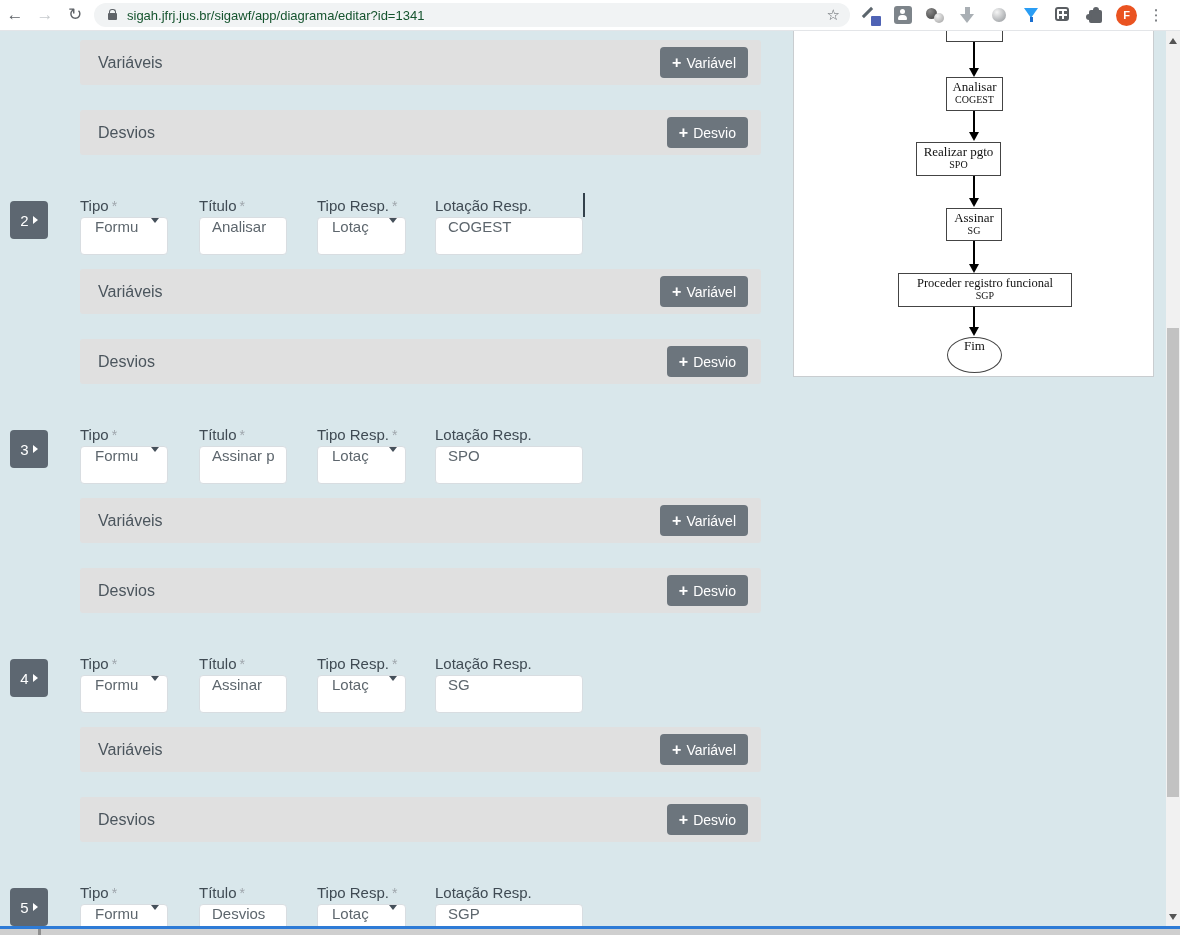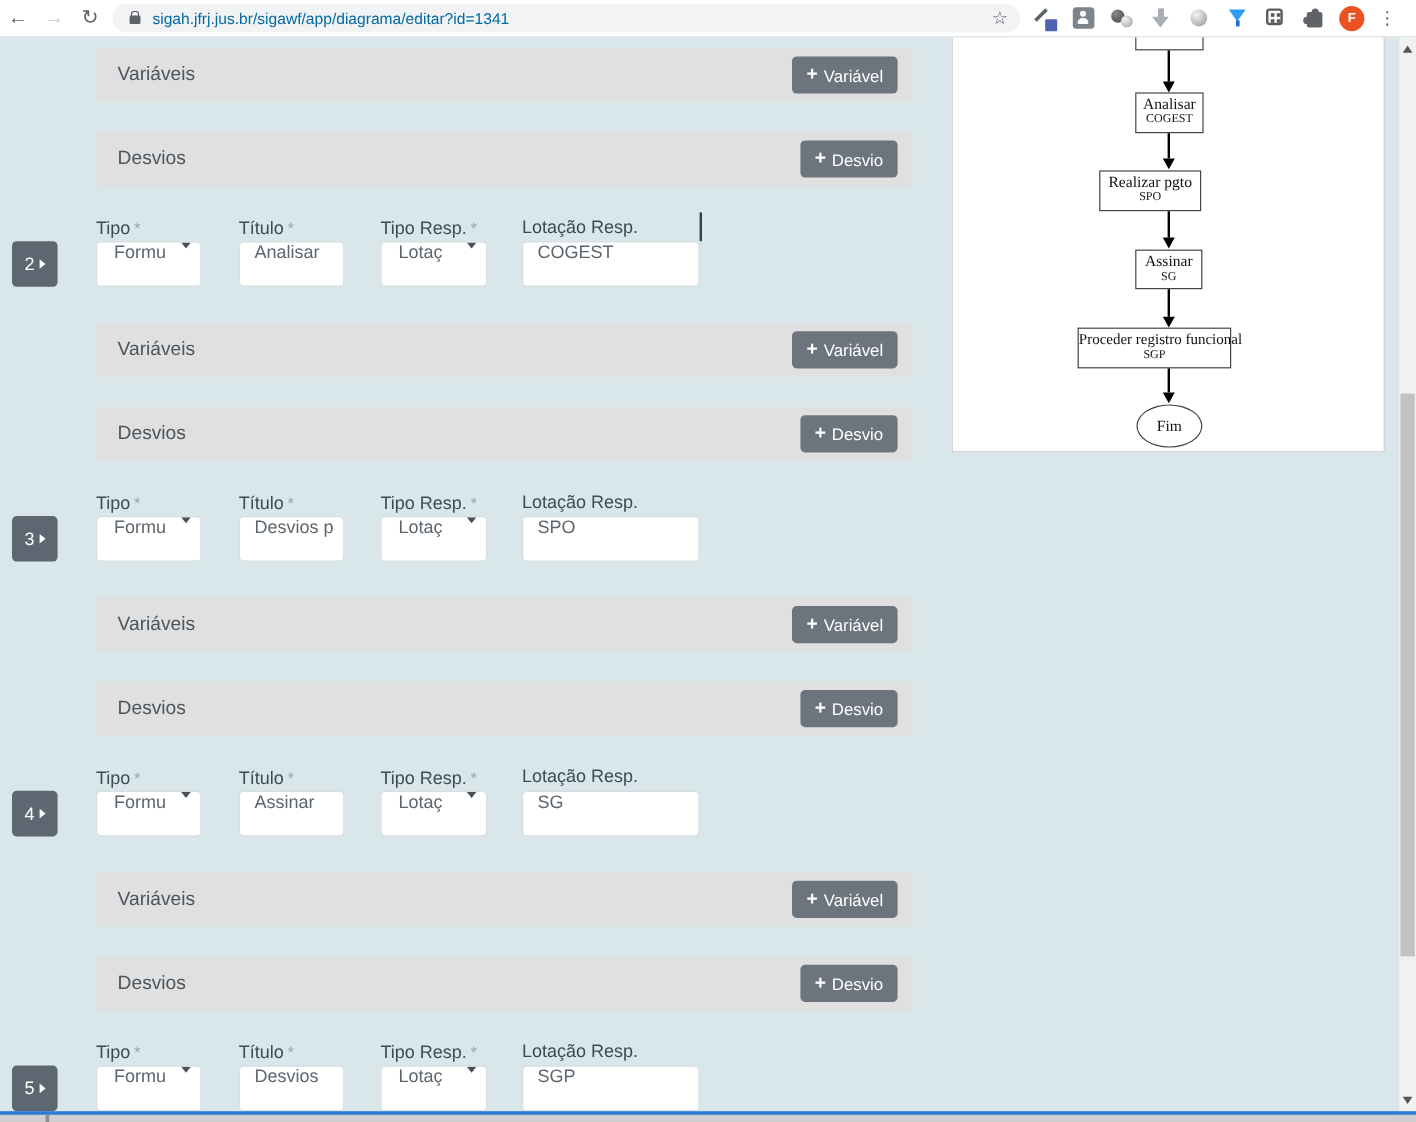--- a/index.html
+++ b/index.html
@@ -10,21 +10,21 @@
   
   .toolbar{position:absolute;left:0;top:0;width:1180px;height:30px;background:#fff;
     border-bottom:1px solid #e3e5e8;display:flex;align-items:center;z-index:30}
   .navbtn{width:30px;text-align:center;font-size:17px;color:#5f6368;cursor:pointer;line-height:30px}
   .navbtn.disabled{color:#c6cacd}
   .urlbar{height:24px;flex:0 0 auto;width:756px;margin-left:4px;background:#f1f3f4;border-radius:13px;
     display:flex;align-items:center;padding:0 10px;box-sizing:border-box}
   .lock{width:9px;height:7px;background:#5f6368;border-radius:1px;position:relative;margin:2px 10px 0 4px}
   .lock:before{content:"";position:absolute;top:-4px;left:1px;width:5px;height:5px;
     border:1.5px solid #5f6368;border-bottom:none;border-radius:3px 3px 0 0}
-  .urltext{font-size:13px;color:#0369a1;flex:1;white-space:nowrap;overflow:hidden}
+  .urltext{font-size:13px;color:#14532d;flex:1;white-space:nowrap;overflow:hidden}
   .star{font-size:15px;color:#5f6368;margin-left:6px;cursor:pointer}
   .exticons{display:flex;align-items:center;margin-left:10px;gap:10px}
   .ico{width:22px;height:22px;position:relative;display:inline-block;cursor:pointer}
   .pen{position:absolute;left:6px;top:2px;width:3px;height:13px;background:#5b656c;transform:rotate(45deg)}
   .pensq{position:absolute;right:1px;bottom:0;width:10px;height:10px;background:#4f63b5;border-radius:1px}
   .personbg{position:absolute;left:2px;top:2px;width:18px;height:18px;background:#7d848a;border-radius:3px}
   .personhead{position:absolute;left:8px;top:5px;width:5px;height:5px;background:#fff;border-radius:50%}
   .personbody{position:absolute;left:6px;top:11px;width:9px;height:5px;background:#fff;border-radius:4px 4px 1px 1px}
   .ball-dark{position:absolute;left:2px;top:4px;width:11px;height:11px;border-radius:50%;
     background:radial-gradient(circle at 35% 30%,#8b8b8b,#3c3c3c)}
@@ -55,21 +55,21 @@
   .gbar.desv{margin-bottom:26px}
   .gbar .gtitle{margin-left:18px;font-size:16px;color:#4b555d}
   .gbtn{margin-left:auto;margin-right:13px;height:31px;background:#6c757d;border:none;border-radius:4px;
     color:#fff;font-size:14px;display:flex;align-items:center;gap:5px;padding:0 12px;cursor:pointer;
     font-family:"Liberation Sans",sans-serif}
   .gbtn .plus{font-weight:bold;font-size:16px;line-height:1}
   .formrow{position:relative;margin-left:80px;height:58px;margin-bottom:30px}
   .badge{position:absolute;left:-70px;top:20px;width:38px;height:38px;background:#5d6771;border-radius:4px;
     color:#fff;font-size:15px;display:flex;align-items:center;justify-content:center;gap:4px;cursor:pointer}
   .badge .tri{width:0;height:0;border-left:5px solid #fff;border-top:4px solid transparent;border-bottom:4px solid transparent}
-  .fgroup{position:absolute;top:0}
+  .fgroup{position:absolute;top:16px}
   .flabel{font-size:15px;color:#3f4a53;height:20px;line-height:18px;white-space:nowrap}
   .req{color:#9fa6ac;font-size:14px;margin-left:3px}
   .control{box-sizing:border-box;height:38px;background:#fff;border:1px solid #d8dde1;border-radius:4px;
     font-size:15px;color:#5d666d;display:flex;align-items:flex-start;overflow:hidden;cursor:text}
   .control.select{cursor:pointer;padding:0 8px 0 14px}
   .control.select .seltext{flex:1;white-space:nowrap;overflow:hidden}
   .chev{width:0;height:0;border-left:4px solid transparent;border-right:4px solid transparent;border-top:5px solid #45505a;margin-left:4px}
   .control.textinput{padding:0 12px;white-space:nowrap}
   .g1{left:0;width:88px}.g2{left:119px;width:88px}.g3{left:237px;width:89px}.g4{left:355px;width:148px}
   .caret-art{position:absolute;right:-2px;top:-4px;width:2px;height:24px;background:#33414b}
@@ -78,21 +78,21 @@
   .flowpanel{position:absolute;left:793px;top:30px;width:361px;height:347px;background:#fff;
     border:1px solid #c9cdd0;box-sizing:border-box;overflow:hidden;z-index:5}
   .fnode{position:absolute;box-sizing:border-box;border:1.5px solid #444;background:#fff;text-align:center;
     font-family:"Liberation Serif",serif;color:#111;padding-top:2px}
   .fnode .ft{font-size:13px;line-height:14px;white-space:nowrap}
   .fnode .fs{font-size:10px;line-height:11px;white-space:nowrap}
   .fline{position:absolute;width:2px;background:#000;left:179px}
   .fhead{position:absolute;left:175px;width:0;height:0;
     border-left:5px solid transparent;border-right:5px solid transparent;border-top:9px solid #000}
   .fellipse{position:absolute;box-sizing:border-box;border:1.5px solid #444;background:#fff;border-radius:50%;
-    display:flex;align-items:center;justify-content:center;font-family:"Liberation Serif",serif;font-size:13px;color:#111}
+    display:flex;justify-content:center;font-family:"Liberation Serif",serif;font-size:13px;color:#111}
 
   
   .vscroll{position:absolute;left:1166px;top:30px;width:14px;height:905px;background:#f1f1f1;z-index:20}
   .sarrow{position:absolute;left:3px;width:0;height:0;cursor:pointer}
   .sarrow.up{top:8px;border-left:4px solid transparent;border-right:4px solid transparent;border-bottom:6px solid #555}
   .sarrow.down{top:884px;border-left:4px solid transparent;border-right:4px solid transparent;border-top:6px solid #555}
   .sthumb{position:absolute;left:1px;top:298px;width:12px;height:469px;background:#c2c2c2;cursor:pointer}
 
   
   .bottomgray{position:absolute;left:0;top:929px;width:1180px;height:6px;background:#cfcfcf;z-index:40}
@@ -216,21 +216,21 @@
     </div>
     <div class="fgroup g1">
       <div class="flabel"><span>Tipo</span><span class="req">*</span></div>
       <div class="control select">
           <span class="seltext">Formu</span>
           <span class="chev"></span>
         </div>
     </div>
     <div class="fgroup g2">
       <div class="flabel"><span>Título</span><span class="req">*</span></div>
-      <div class="control textinput">Desvios p</div>
+      <div class="control textinput">Assinar p</div>
     </div>
     <div class="fgroup g3">
       <div class="flabel"><span>Tipo Resp.</span><span class="req">*</span></div>
       <div class="control select">
           <span class="seltext">Lotaç</span>
           <span class="chev"></span>
         </div>
     </div>
     <div class="fgroup g4">
       <div class="flabel"><span>Lotação Resp.</span></div>
@@ -351,21 +351,21 @@
   <div class="fhead" style="top:167px"></div>
 
   <div class="fnode" style="left:152px;top:177px;width:56px;height:33px">
     <div class="ft">Assinar</div>
     <div class="fs">SG</div>
   </div>
 
   <div class="fline" style="top:210px;height:23px"></div>
   <div class="fhead" style="top:233px"></div>
 
-  <div class="fnode" style="left:104px;top:242px;width:128px;height:34px">
+  <div class="fnode" style="left:104px;top:242px;width:174px;height:34px">
     <div class="ft" style="font-size:12.5px">Proceder registro funcional</div>
     <div class="fs">SGP</div>
   </div>
 
   <div class="fline" style="top:276px;height:20px"></div>
   <div class="fhead" style="top:296px"></div>
 
   <div class="fellipse" style="left:153px;top:306px;width:55px;height:36px">
     <span>Fim</span>
   </div>

